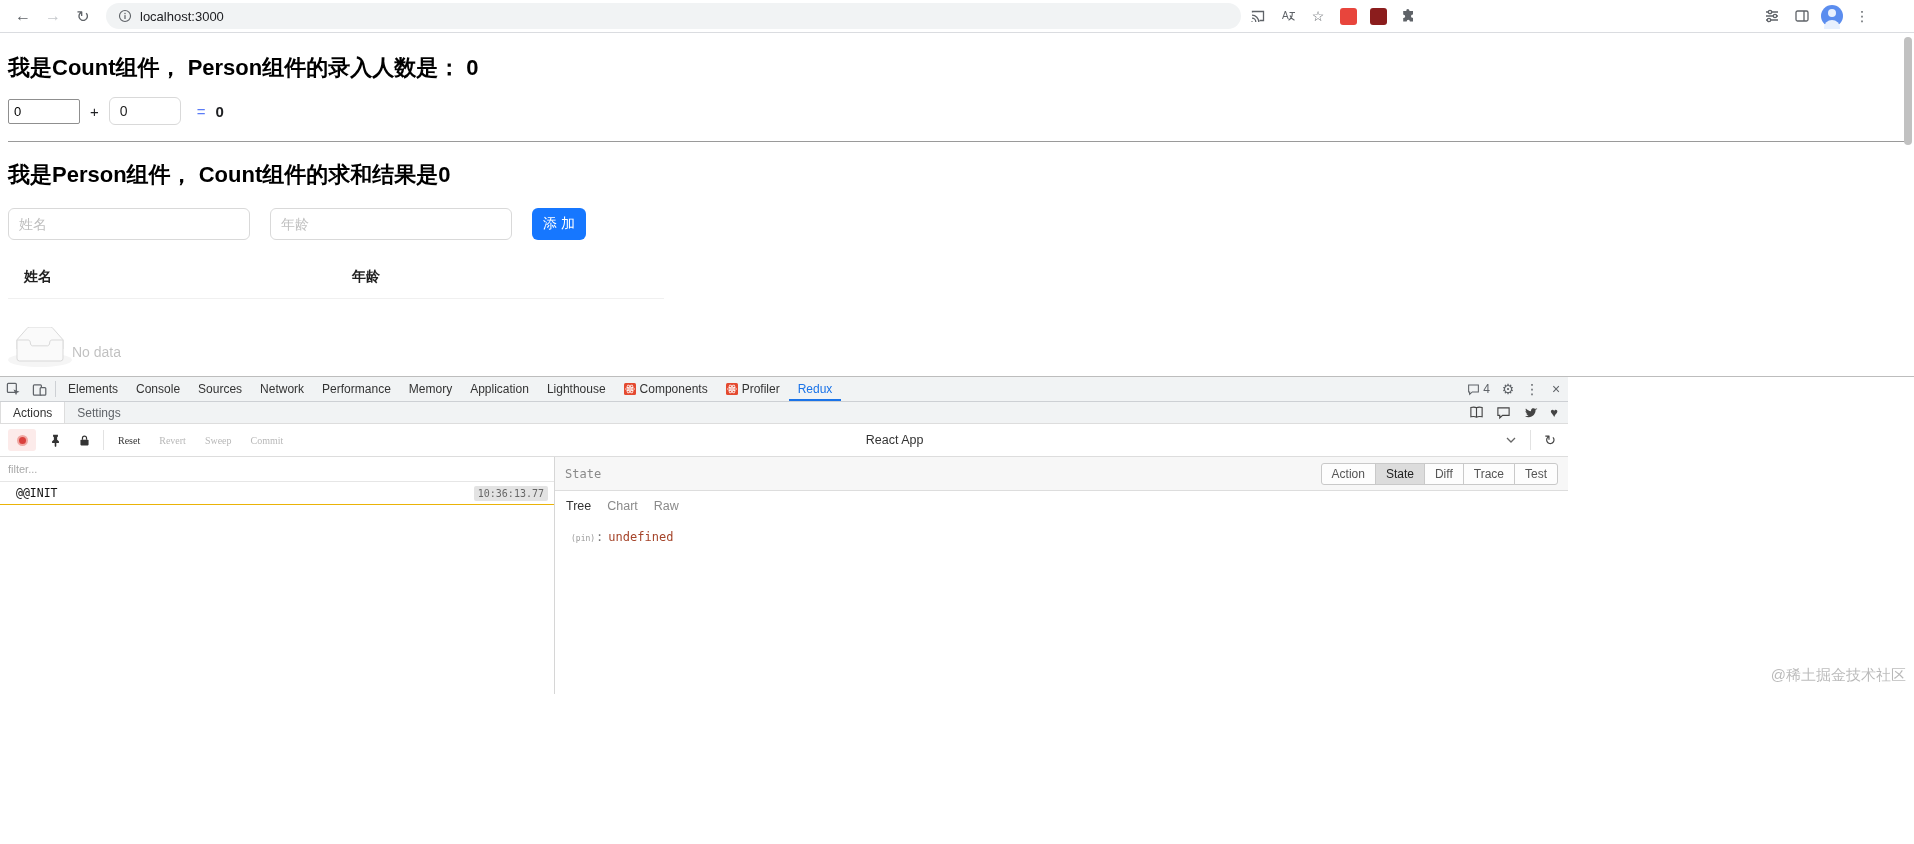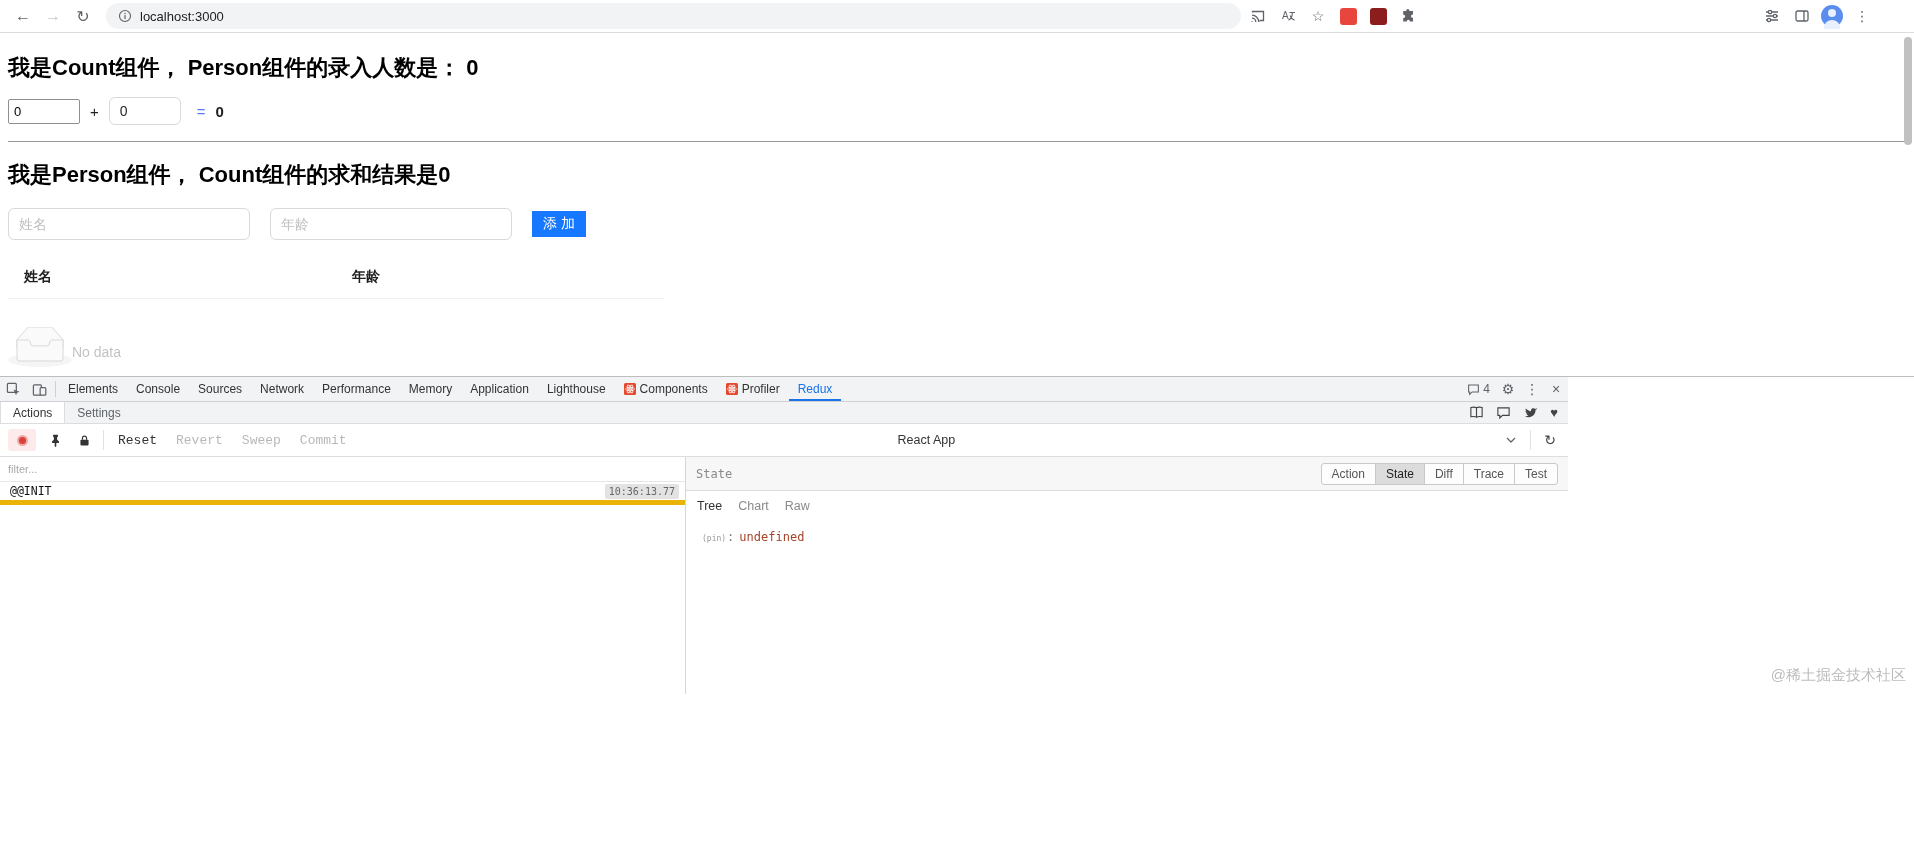--- a/index.html
+++ b/index.html
@@ -37,21 +37,21 @@
   .sum-row { display:flex; align-items:center; gap:10px; font-size:15px; margin:6px 0 10px 0; }
   .input-plain { width:72px; height:25px; border:1px solid #8f8f8f; border-radius:2px; padding:0 5px; font-size:13px; font-family:"Liberation Sans",sans-serif; }
   .input-antd { height:28px; border:1px solid #d9d9d9; border-radius:6px; padding:0 10px; font-size:14px; font-family:"Liberation Sans",sans-serif; color:rgba(0,0,0,0.88); }
   .input-antd::placeholder { color:#bfbfbf; }
   .input-antd.small { width:72px; }
   .eq-sign { color:#5b7cf7; margin-left:6px; }
   .sum-result { font-weight:600; }
   .page hr { border:none; border-top:1px solid #9a9a9a; margin:16px 0 14px 0; }
   .form-row { display:flex; align-items:center; gap:20px; margin:18px 0 16px 0; }
   .input-antd.lg { width:242px; height:32px; }
-  .btn-add { width:54px; height:26px; background:#1677ff; color:#fff; border:none; border-radius:0; font-size:14px; cursor:pointer; }
+  .btn-add { width:54px; height:32px; background:#1677ff; color:#fff; border:none; border-radius:6px; font-size:14px; cursor:pointer; }
   .data-table { width:656px; font-size:14px; color:rgba(0,0,0,0.88); margin-top:8px; }
   .thead { display:flex; border-bottom:1px solid #f0f0f0; }
   .th { width:50%; padding:12px 16px; font-weight:600; }
   .tbody-empty { display:flex; flex-direction:row; align-items:center; padding:28px 0 10px 0; }
   .no-data-text { color:rgba(0,0,0,0.25); margin-top:8px; font-size:14px; }
   .page-scrollbar { position:absolute; right:2px; top:4px; width:8px; height:108px; background:#c1c1c1; border-radius:4px; }
 
   
   .devtools-sep { width:100%; border-top:1px solid #bdbdbd; }
   .devtools { width:1568px; background:#fff; font-size:12px; color:#3c4043; }
@@ -67,30 +67,30 @@
   .rdx-header { height:22px; background:#f1f3f4; border-bottom:1px solid #ddd; display:flex; align-items:stretch; }
   .rdx-tab { display:flex; align-items:center; padding:0 12px; color:#5f6368; }
   .rdx-tab.selected { background:#fff; color:#333; border-right:1px solid #ddd; border-left:1px solid #ddd; }
   .rdx-hdr-icons { margin-left:auto; display:flex; align-items:center; gap:12px; padding-right:10px; }
 
   .rdx-toolbar { height:33px; background:#fff; border-bottom:1px solid #ddd; display:flex; align-items:center; padding:0 8px; gap:9px; }
   .record-btn { width:28px; height:22px; background:#fcebea; border-radius:3px; display:flex; align-items:center; justify-content:center; }
   .record-dot { width:11px; height:11px; border-radius:50%; background:#d9413d; border:2px solid #f0a8a3; }
   .rdx-iconbtn { width:20px; height:22px; display:flex; align-items:center; justify-content:center; }
   .v-div { width:1px; height:20px; background:#e2e2e2; }
-  .tb-btn { font-size:13px; color:#333; padding:0 5px; background:none; border:none; font-family:Liberation Mono, monospace; }
+  .tb-btn { font-size:10px; color:#333; padding:0 5px; background:none; border:none; font-family:Liberation Serif, serif; }
   .tb-btn.disabled { color:#b8b8b8; }
   .instance-select { flex:1; text-align:center; font-size:12.5px; color:#333; }
 
   .rdx-main { display:flex; height:237px; }
-  .rdx-left { width:686px; border-right:1px solid #d6d6d6; display:flex; flex-direction:column; }
+  .rdx-left { width:555px; border-right:1px solid #d6d6d6; display:flex; flex-direction:column; }
   .filter-row { height:25px; border-bottom:1px solid #e6e6e6; display:flex; align-items:center; }
   .filter-input { border:none; outline:none; width:100%; height:100%; padding:0 8px; font-size:11px; font-family:"Liberation Sans",sans-serif; color:#333; }
   .filter-input::placeholder { color:#a9a9a9; }
-  .action-row { height:23px; border-bottom:5px solid #eab308; display:flex; align-items:center; justify-content:space-between; padding:0 6px 0 10px; }
+  .action-row { height:23px; border-bottom:1px solid #eab308; display:flex; align-items:center; justify-content:space-between; padding:0 6px 0 16px; }
   .action-name { font-family:"DejaVu Sans Mono",monospace; font-size:11.5px; color:#111; }
   .action-time { font-family:"DejaVu Sans Mono",monospace; font-size:10px; color:#666; background:#e3e3e3; border-radius:2px; padding:2px 4px; }
 
   .rdx-right { flex:1; display:flex; flex-direction:column; }
   .insp-header { height:34px; background:#f7f7f7; border-bottom:1px solid #ddd; display:flex; align-items:center; padding:0 10px; }
   .insp-title { font-family:"DejaVu Sans Mono",monospace; font-size:12px; color:#8a8a8a; }
   .insp-tabs { margin-left:auto; display:flex; }
   .insp-tab { border:1px solid #c9c9c9; background:#fdfdfd; color:#555; font-size:12px; padding:3px 10px; margin-left:-1px; font-family:inherit; }
   .insp-tab:first-child { border-radius:3px 0 0 3px; margin-left:0; }
   .insp-tab:last-child { border-radius:0 3px 3px 0; }

